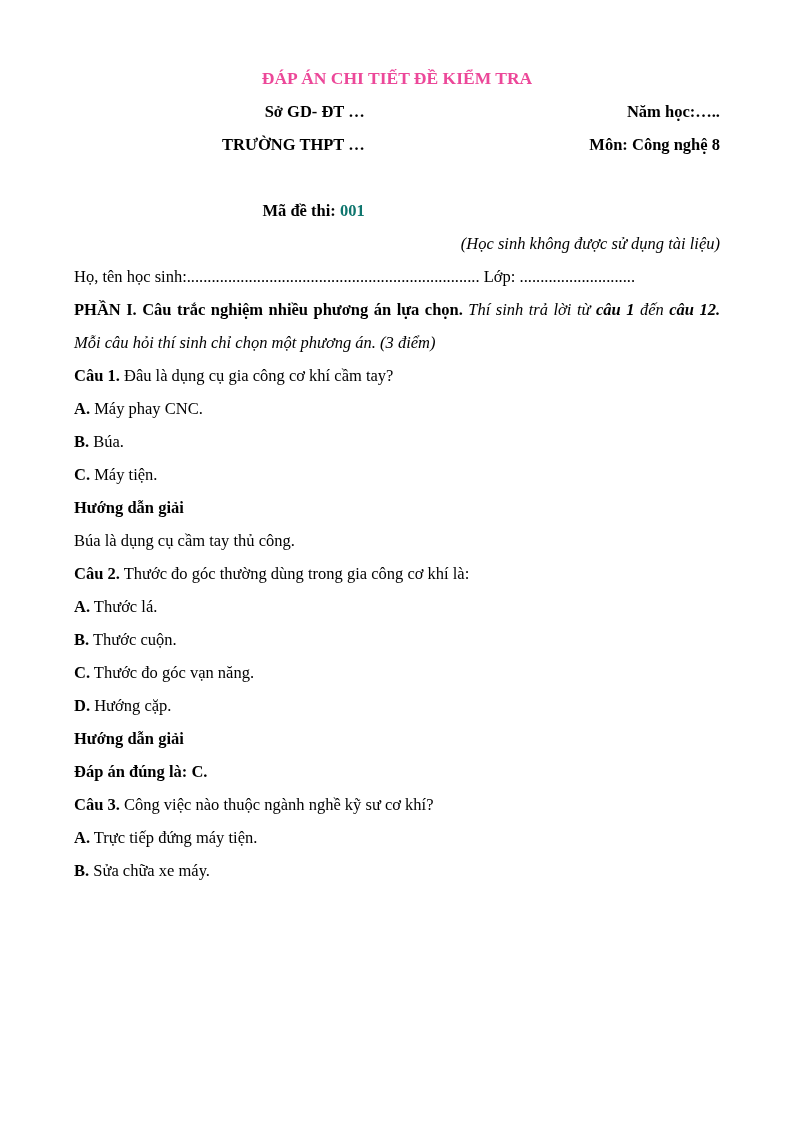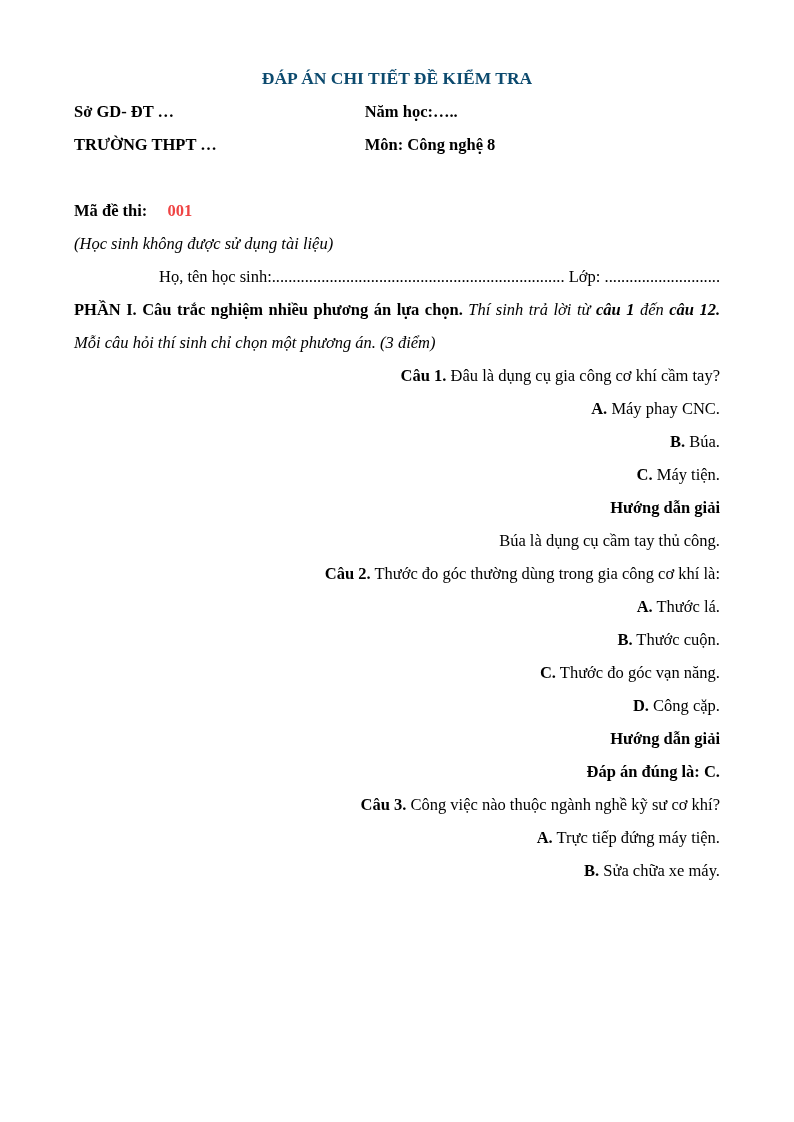--- a/index.html
+++ b/index.html
@@ -15,31 +15,31 @@
     font-size: 16.5px;
     color: #000000;
   }
   .page {
     box-sizing: border-box;
     width: 794px;
     height: 1122px;
     padding: 62px 74px 0 74px;
     background: #ffffff;
   }
-  p { margin: 0; line-height: 33px; text-align: right; }
+  p { margin: 0; line-height: 33px; }
   .title {
     text-align: center;
     font-weight: bold;
-    color: #0c4a6e;
+    color: #ec4899;
     font-size: 17.5px;
   }
   .b { font-weight: bold; }
   .i { font-style: italic; }
-  .center { text-align: left; }
-  .red { color: #ef4444; margin-left: 16px; }
+  .center { text-align: right; }
+  .red { color: #0f766e; }
   .just { text-align: justify; }
   .header-cols { display: flex; }
   .col-left  { width: 45%; }
   .col-right { width: 55%; }
 </style>
 </head>
 <body>
 
 <div class="page">
 
@@ -72,21 +72,21 @@
     <p><b>C.</b><span> Máy tiện.</span></p>
     <p class="b">Hướng dẫn giải</p>
     <p>Búa là dụng cụ cầm tay thủ công.</p>
   </div>
 
   <div>
     <p><b>Câu 2.</b><span> Thước đo góc thường dùng trong gia công cơ khí là:</span></p>
     <p><b>A.</b><span> Thước lá.</span></p>
     <p><b>B.</b><span> Thước cuộn.</span></p>
     <p><b>C.</b><span> Thước đo góc vạn năng.</span></p>
-    <p><b>D.</b><span> Công cặp.</span></p>
+    <p><b>D.</b><span> Hướng cặp.</span></p>
     <p class="b">Hướng dẫn giải</p>
     <p class="b">Đáp án đúng là: C.</p>
   </div>
 
   <div>
     <p><b>Câu 3.</b><span> Công việc nào thuộc ngành nghề kỹ sư cơ khí?</span></p>
     <p><b>A.</b><span> Trực tiếp đứng máy tiện.</span></p>
     <p><b>B.</b><span> Sửa chữa xe máy.</span></p>
   </div>
 

